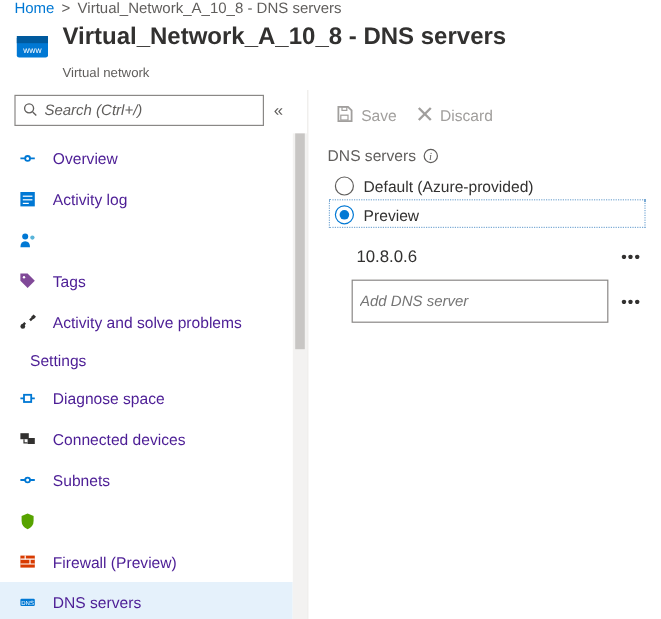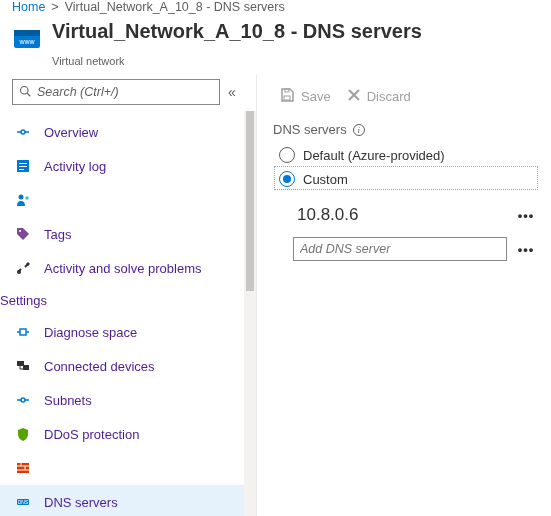--- a/index.html
+++ b/index.html
@@ -19,42 +19,42 @@
 
   .sidebar { width:256px; border-right:0; position:relative; display:flex; flex-direction:column;}
   .sidebar-inner { display:flex; flex:1; overflow:hidden; }
   .search-row { padding:4px 12px 6px 12px; display:flex; align-items:center; }
   .search-box { flex:1; border:1px solid #8a8886; height:26px; display:flex; align-items:center; padding:0 6px; color:#605e5c; font-style:italic; font-size:12.5px; background:#fff;}
   .search-box .mag { margin-right:6px; color:#605e5c; font-style:normal;}
   .collapse-btn { width:24px; text-align:center; color:#605e5c; font-size:14px; cursor:pointer;}
   .menu { list-style:none; margin:0; padding:4px 0 0 0; flex:1; overflow-y:auto; overflow-x:hidden;}
   .menu li { display:flex; align-items:center; height:34px; padding:0 10px 0 14px; gap:12px; cursor:pointer; color:#323130;}
   .menu li.selected { background:#e5f1fb; }
-  .menu li.heading { font-weight:400; color:#605e5c; font-size:12.5px; cursor:default; padding-left:0; height:30px; }
+  .menu li.heading { font-weight:400; color:#605e5c; font-size:12.5px; cursor:default; padding-left:25px; height:30px; }
   .menu .icon { width:18px; height:18px; display:flex; align-items:center; justify-content:center; flex-shrink:0;}
   .menu .label { font-size:13px; color:#4c1d95;}
   .fake-scroll-track { width:12px; background:#f3f2f1; position:relative;}
   .fake-scroll-thumb { position:absolute; left:2px; top:0; width:8px; height:180px; background:#c8c6c4;}
 
   .divider { width:1px; background:#edebe9; height:100%; }
 
   .content { flex:1; padding:8px 14px 0 16px; position:relative;}
   .toolbar { display:flex; align-items:center; gap:4px; color:#a19f9d; font-size:13px; margin-bottom:12px;}
   .toolbar .btn { display:flex; align-items:center; gap:6px; padding:4px 6px; cursor:pointer;}
   .section-title { font-size:13px; color:#605e5c; display:flex; align-items:center; gap:6px; margin-bottom:6px;}
   .radio-group { display:flex; flex-direction:column; gap:2px; margin-left:2px; }
   .radio-row { display:flex; align-items:flex-end; gap:8px; padding:2px 4px; height:22px;}
   .radio-row.selected-row { outline:1px dotted #7aaad4; outline-offset:0px; }
   .radio { width:16px; height:16px; border:1px solid #605e5c; border-radius:50%; display:flex; align-items:center; justify-content:center;}
   .radio.inner-dot::after { content:""; width:8px; height:8px; border-radius:50%; background:#0078d4; display:block;}
   .radio.selected { border-color:#0078d4;}
   .dns-list { margin:14px 0 0 20px; }
   .dns-row { display:flex; align-items:center; gap:8px; margin-bottom:10px;}
-  .dns-value { flex:1; padding:2px 4px; font-size:17px; color:#323130;}
-  .dns-input { flex:1; border:1px solid #8a8886; height:24px; padding:0 6px; color:#a19f9d; font-style:italic; font-size:12.5px;}
+  .dns-value { flex:1; padding:2px 4px; font-size:14px; color:#323130;}
+  .dns-input { flex:1; border:1px solid #8a8886; height:36px; padding:0 6px; color:#a19f9d; font-style:italic; font-size:12.5px;}
   .dots { width:22px; text-align:center; font-weight:700; letter-spacing:1px; cursor:pointer; color:#323130;}
 
   .info-circle { width:12px; height:12px; border:1px solid #605e5c; border-radius:50%; display:inline-flex; align-items:center; justify-content:center; font-size:9px; color:#605e5c; font-style:italic; font-family:Georgia, serif;}
 </style>
 </head>
 <body>
 <div class="root">
 
 <div class="breadcrumb">
   <a href="#">Home</a>
@@ -171,32 +171,32 @@
                 </svg>
               </span>
         <span class="label">Subnets</span>
       </li>
       <li>
         <span class="icon">
                 <svg width="16" height="16" viewBox="0 0 16 16">
                   <path d="M8 2 L13 4 L13 8 Q13 13 8 15 Q3 13 3 8 L3 4 Z" fill="#57a300"></path>
                 </svg>
               </span>
-        <span class="label">DDoS protection</span>
       </li>
       <li>
         <span class="icon">
                 <svg width="16" height="16" viewBox="0 0 16 16">
                   <rect x="2" y="3" width="12" height="10" fill="#d83b01"></rect>
                   <line x1="2" y1="6" x2="14" y2="6" stroke="#fff"></line>
                   <line x1="2" y1="10" x2="14" y2="10" stroke="#fff"></line>
                   <line x1="6" y1="3" x2="6" y2="6" stroke="#fff"></line>
                   <line x1="10" y1="6" x2="10" y2="10" stroke="#fff"></line>
                 </svg>
               </span>
+        <span class="label">Firewall (Preview)</span>
       </li>
       <li class="selected">
         <span class="icon">
                 <svg width="16" height="16" viewBox="0 0 16 16">
                   <rect x="2" y="5" width="12" height="6" rx="1" fill="#0078d4"></rect>
                   <text x="8" y="10" font-size="5" fill="#fff" text-anchor="middle">DNS</text>
                 </svg>
               </span>
         <span class="label">DNS servers</span>
       </li>
@@ -234,21 +234,21 @@
       <span class="info-circle">i</span>
     </div>
 
     <div class="radio-group">
       <div class="radio-row">
         <span class="radio"></span>
         <span>Default (Azure-provided)</span>
       </div>
       <div class="radio-row selected-row">
         <span class="radio selected inner-dot"></span>
-        <span>Custom</span>
+        <span>Preview</span>
       </div>
     </div>
 
     <div class="dns-list">
       <div class="dns-row">
         <span class="dns-value">10.8.0.6</span>
         <span class="dots">•••</span>
       </div>
       <div class="dns-row">
         <input class="dns-input" placeholder="Add DNS server" style="">

